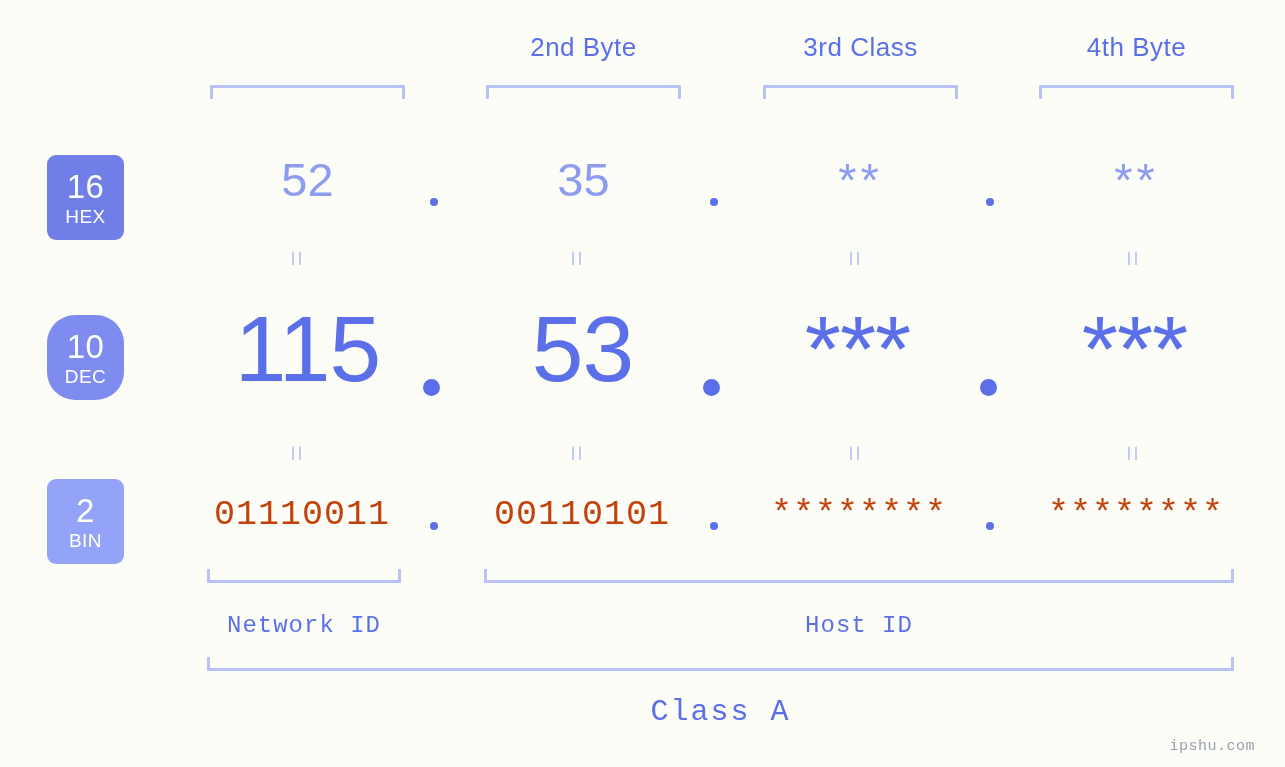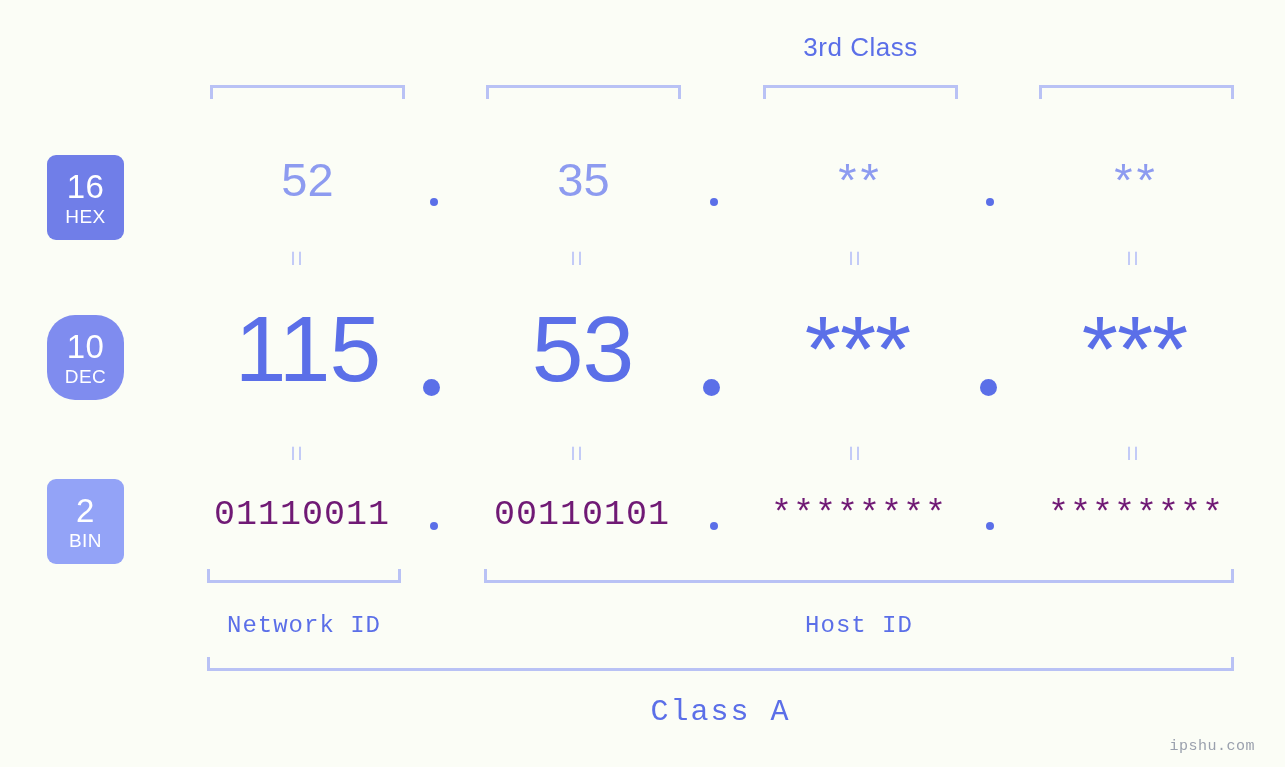--- a/index.html
+++ b/index.html
@@ -93,21 +93,21 @@
   .row-dec .val {
     top: 296px;
     font-size: 93px;
     color: #5b6fe8;
     font-family: "Liberation Sans", sans-serif;
     letter-spacing: -1px;
   }
   .row-bin .val {
     top: 495px;
     font-size: 35px;
-    color: #701a75;
+    color: #c2410c;
     font-family: "Liberation Mono", monospace;
     letter-spacing: 1px;
   }
 
   
   .stars { letter-spacing: 4px; }
 
   
   .dot {
     position: absolute;
@@ -155,21 +155,23 @@
     font-size: 15px;
     color: #9aa0ad;
     letter-spacing: 0.5px;
   }
 </style>
 </head>
 <body>
 
 <div class="stage">
 
+  <div class="byte-label" style="left:486px; width:195px;">2nd Byte</div>
   <div class="byte-label" style="left:763px; width:195px;">3rd Class</div>
+  <div class="byte-label" style="left:1039px; width:195px;">4th Byte</div>
 
   <div class="bracket-top" style="left:210px; width:195px;"></div>
   <div class="bracket-top" style="left:486px; width:195px;"></div>
   <div class="bracket-top" style="left:763px; width:195px;"></div>
   <div class="bracket-top" style="left:1039px; width:195px;"></div>
 
   <div class="base-badge" id="badge-hex">
     <span class="num">16</span>
     <span class="nm">HEX</span>
   </div>

